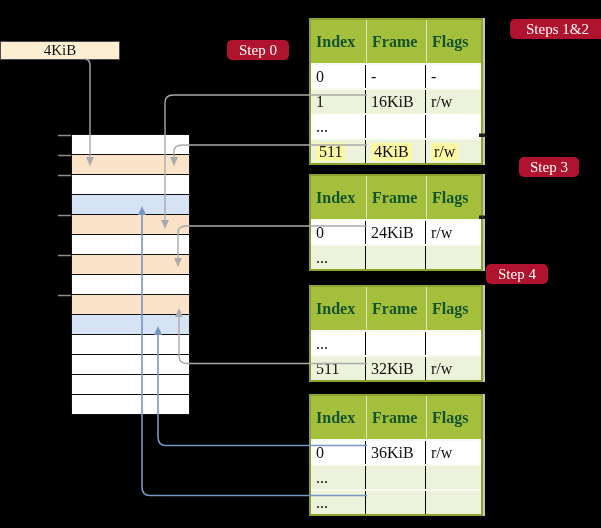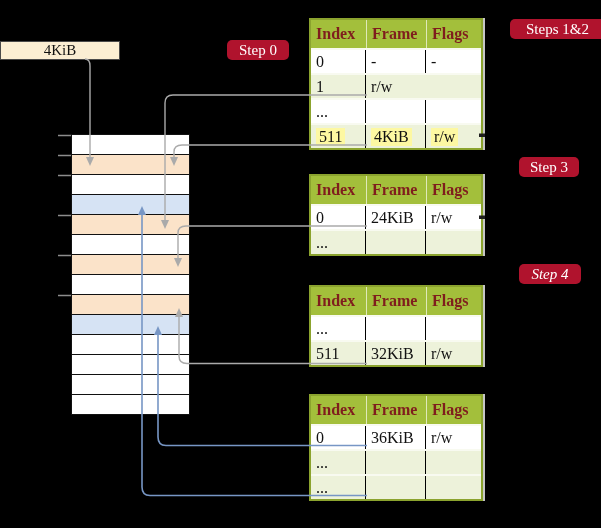--- a/index.html
+++ b/index.html
@@ -17,40 +17,40 @@
   
   .step{
     position:absolute;height:20px;border-radius:5px;
     background:var(--step-label-bg,#b0132d);color:#fff;
     display:flex;align-items:center;justify-content:center;
     font-size:15px;box-sizing:border-box;
   }
   .s0{left:187px;top:40px;width:62px;margin-left:40px;}
   .s12{left:510px;top:19px;width:95px;}
   .s3{left:519px;top:157px;width:60px;text-align:right;}
-  .s4{left:519px;top:264px;width:62px;font-style:italic;}
+  .s4{left:486px;top:264px;width:62px;}
   
   .memory{
     position:absolute;left:71px;top:134px;width:117px;
     border:1px solid #111;background:#fff;z-index:1;
   }
   .mrow{height:19px;border-bottom:1px solid #111;}
   .mrow:last-child{border-bottom:none;}
   .mrow.white{background:#ffffff;}
   .mrow.peach{background:var(--memory-peach,#fbe3c9);}
   .mrow.blue{background:var(--memory-blue,#d6e3f4);}
   
   .ptable{
     position:absolute;left:309px;width:170px;background:#fff;
     border:2px solid var(--table-border,#8ba32e);
     box-shadow:2px 0 0 #c6c6c6;z-index:2;font-size:16px;color:#111;
   }
   .t1{top:18px;} .t2{top:174px;} .t3{top:285px;} .t4{top:394px;}
-  .thead{display:flex;background:var(--table-header-bg,#a3bf3b);color:#7f1d1d;
-    font-weight:bold;height:28px;}
+  .thead{display:flex;background:var(--table-header-bg,#a3bf3b);color:#14532d;
+    font-weight:bold;height:43px;}
   .hcell{box-sizing:border-box;padding-left:5px;display:flex;align-items:center;}
   .hcell.c1{width:55px;} .hcell.c2{width:60px;text-align:center;} .hcell.c3{width:55px;}
   .hcell.c2,.hcell.c3{border-left:1px solid rgba(255,255,255,.65);}
   .trow{display:flex;height:25px;box-sizing:border-box;
     border-top:2px solid #f8faf0;background:#fff;}
   .trow.alt{background:var(--table-row-alt-bg,#edf2da);}
   .tcell{box-sizing:border-box;padding-left:5px;display:flex;align-items:center;height:100%;}
   .tcell.c1{width:55px;border-right:1px solid #000;}
   .tcell.c2{width:60px;border-right:1px solid #000;}
   .tcell.c3{width:55px;}
@@ -95,20 +95,21 @@
       <div class="hcell c2">Frame</div>
       <div class="hcell c3">Flags</div>
     </div>
     <div class="trow">
       <div class="tcell c1">0</div>
       <div class="tcell c2">-</div>
       <div class="tcell c3">-</div>
     </div>
     <div class="trow alt">
       <div class="tcell c1">1</div>
+      <div class="tcell c2">16KiB</div>
       <div class="tcell c3">r/w</div>
     </div>
     <div class="trow">
       <div class="tcell c1">...</div>
       <div class="tcell c2"></div>
       <div class="tcell c3"></div>
     </div>
     <div class="trow alt">
       <div class="tcell c1">
           <span class="hl">511</span>

